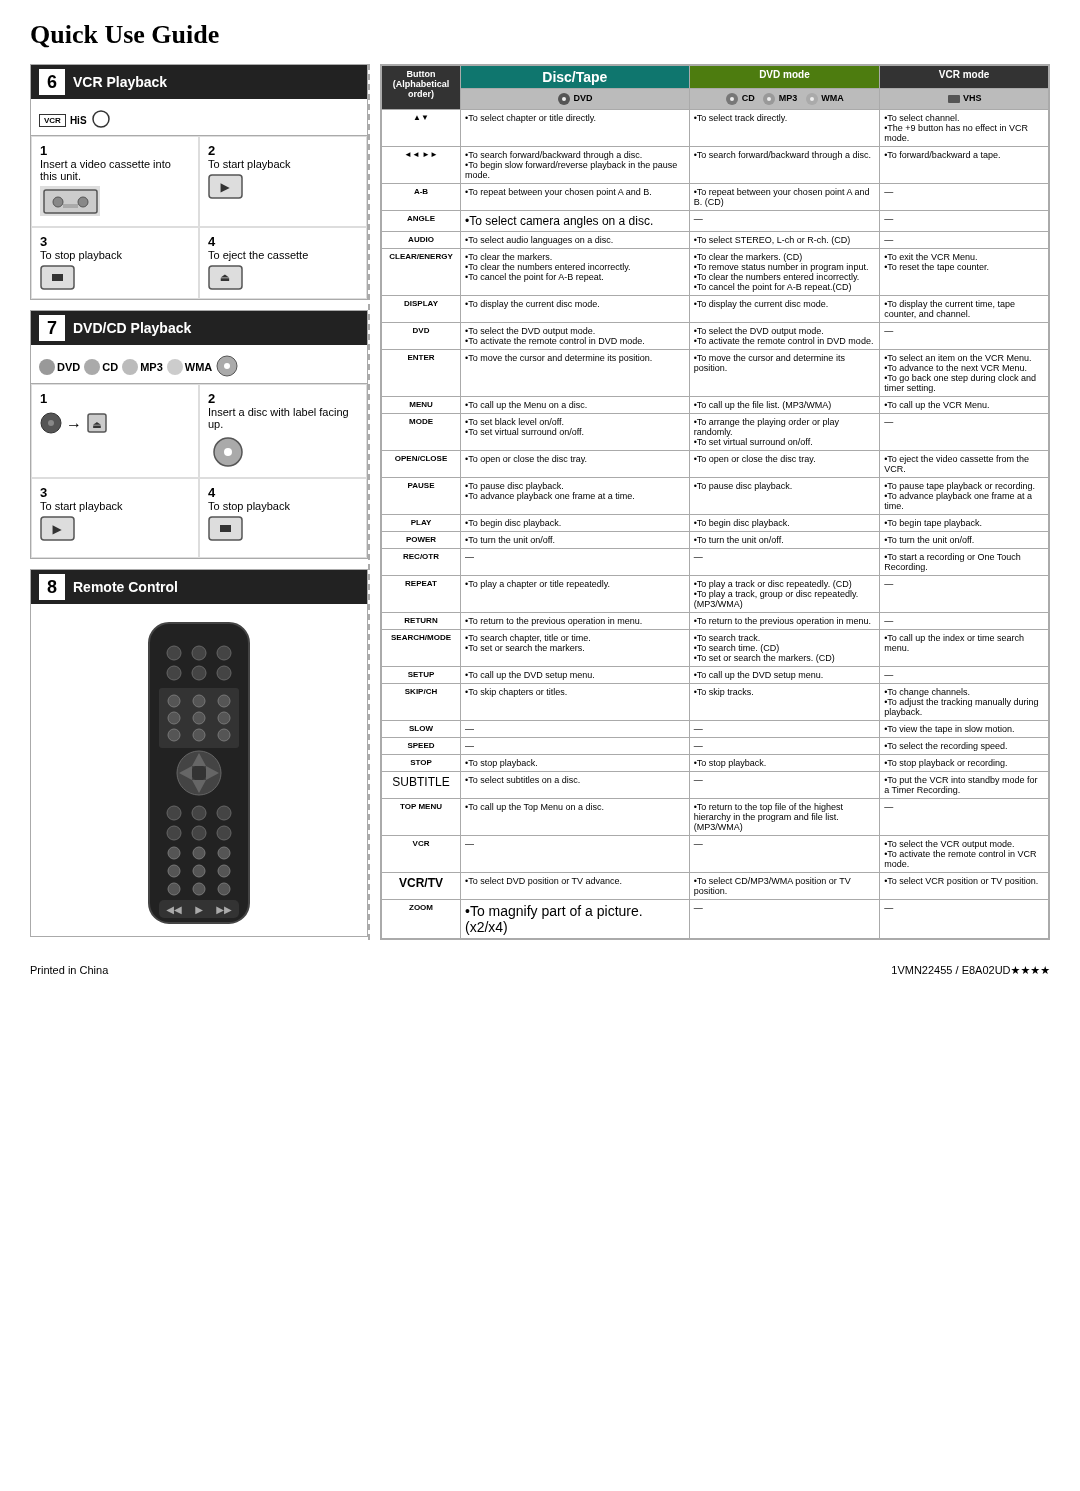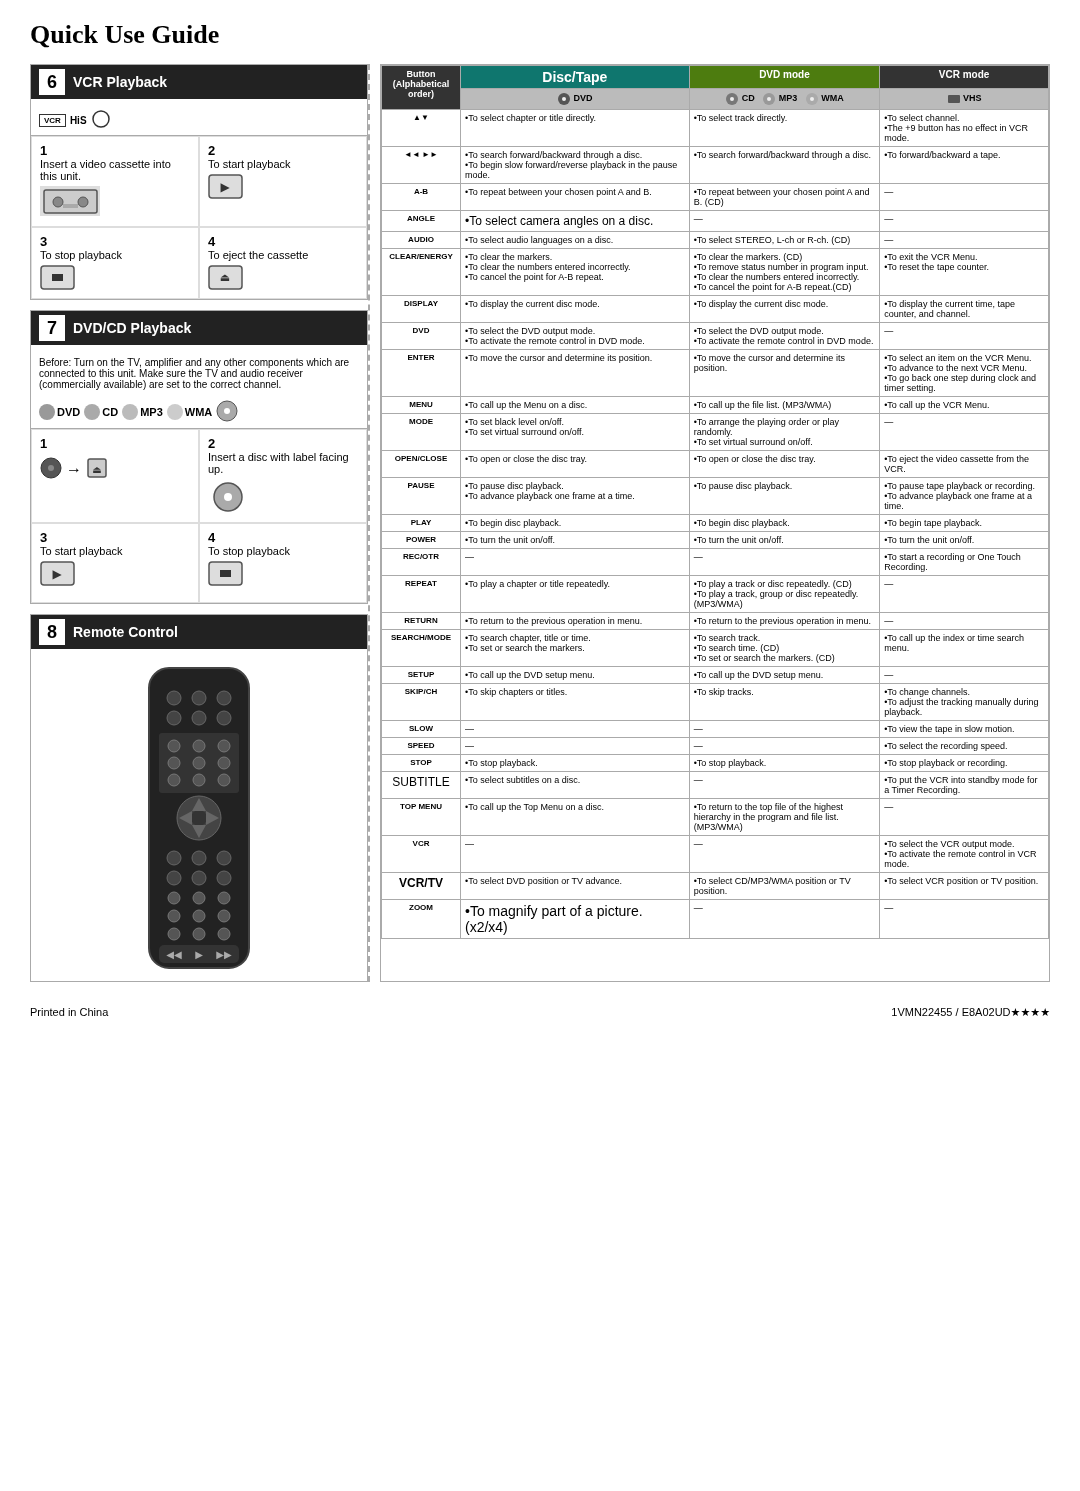--- a/index.html
+++ b/index.html
@@ -255,21 +255,20 @@
           </div>
         </div>
       </div>
     </div>
 
     <div class="dvd-section">
       <div class="section-header">
         <span class="section-number">7</span>
         <span class="section-title-text">DVD/CD Playback</span>
       </div>
-      <div style="padding:6px 8px;font-size:10px;">Before: Turn on the TV, amplifier and any other components which are connected to this unit. Make sure the TV and audio receiver (commercially available) are set to the correct channel.</div>
       <div class="dvd-logos">
         <span class="dvd-logo">
           <span class="dvd-logo-circle" style="background:#999;"></span>DVD
         </span>
         <span class="dvd-logo">
           <span class="dvd-logo-circle" style="background:#aaa;"></span>CD
         </span>
         <span class="dvd-logo">
           <span class="dvd-logo-circle" style="background:#bbb;"></span>MP3
         </span>

